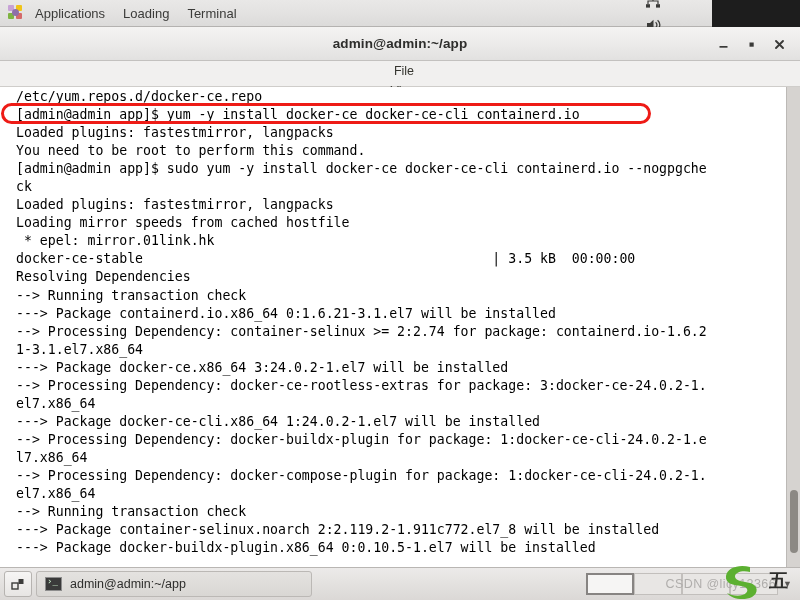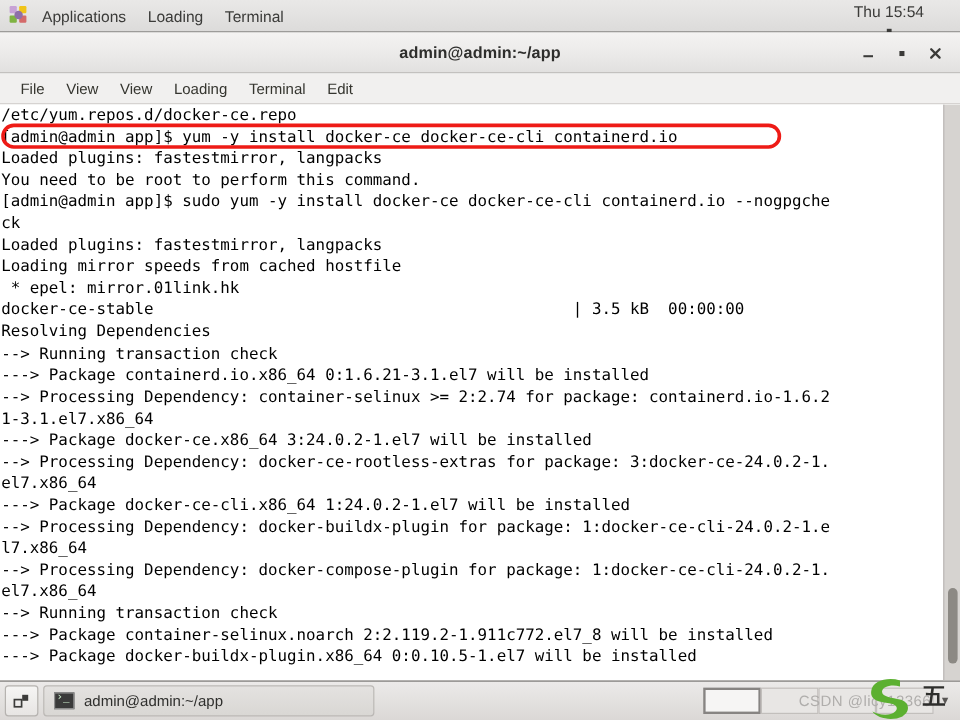--- a/index.html
+++ b/index.html
@@ -5,24 +5,24 @@
   * { margin:0; padding:0; box-sizing:border-box; }
   html,body { width:800px; height:600px; overflow:hidden; }
   body {
     font-family:"Liberation Sans", sans-serif;
     background:#1d1d1d;
     -webkit-font-smoothing:antialiased;
   }
 
   
   #top-panel{
-    position:absolute; left:0; top:0; width:800px; height:27px;
+    position:absolute; left:0; top:0; width:712px; height:27px;
     background:linear-gradient(to bottom,#e9e8e7 0%,#e3e2e1 50%,#dcdbda 100%);
     border-bottom:1px solid #b4b2b0;
-    display:flex; 
+    display:flex; align-items:center;
     font-size:13px; color:#3b3b39;
   }
   .panel-left{ display:flex; align-items:center; gap:0px; padding-left:8px; }
   .panel-item{ padding:3px 9px; font-size:13px; color:#3b3b39; cursor:default; border-radius:2px; }
   .app-glyph{ width:16px; height:16px; position:relative; display:inline-block; margin-right:2px; }
   .app-glyph i{ position:absolute; width:6px; height:6px; border-radius:1px; display:block; }
   .app-glyph i:nth-child(1){ left:0; top:0; background:#c7a2d6; }
   .app-glyph i:nth-child(2){ left:8px; top:0; background:#f0c419; }
   .app-glyph i:nth-child(3){ left:0; top:8px; background:#7fb342; }
   .app-glyph i:nth-child(4){ left:8px; top:8px; background:#d46a6a; }
@@ -48,41 +48,41 @@
   #window-title{
     font-size:13.5px; font-weight:bold; color:#2e2e2c; letter-spacing:0.1px;
   }
   .winbtns{ position:absolute; right:8px; top:0; height:34px; display:flex; align-items:center; gap:2px; }
   .winbtn{ width:26px; height:26px; display:flex; align-items:center; justify-content:center;
            color:#3a3a38; font-size:13px; border-radius:3px; }
   .winbtn svg{ display:block; }
 
   #menubar{
     height:26px; background:#f1f0ef; border-bottom:1px solid #cfcdca;
-    display:flex; align-items:center; padding-left:8px; gap:0;
+    display:flex; align-items:center; padding-left:8px; gap:0;flex-direction:column;
   }
   .menu-item{ font-size:12.5px; color:#35352f; padding:3px 9px; border-radius:2px; }
 
   
   #term-body{
     flex:1; position:relative; background:#ffffff; overflow:hidden;
     display:flex;
   }
   #term-text{
     flex:1;
     font-family:"DejaVu Sans Mono","Liberation Mono",monospace;
     font-size:13.2px;
     line-height:18.05px;
     color:#000000;
     white-space:pre;
     padding:1px 0 0 1px;
     letter-spacing:0px;
     overflow:hidden;
   }
-  .tline{ height:18.05px; }
+  .tline{ height:18.05px;padding-left:15px; }
   
   #term-scrollbar{
     width:14px; background:#d6d3d0; border-left:1px solid #bcb9b6; position:relative;
   }
   #scroll-thumb{
     position:absolute; left:3px; width:8px; border-radius:4px; background:#8c8984;
   }
 
   
   #highlight-box{

